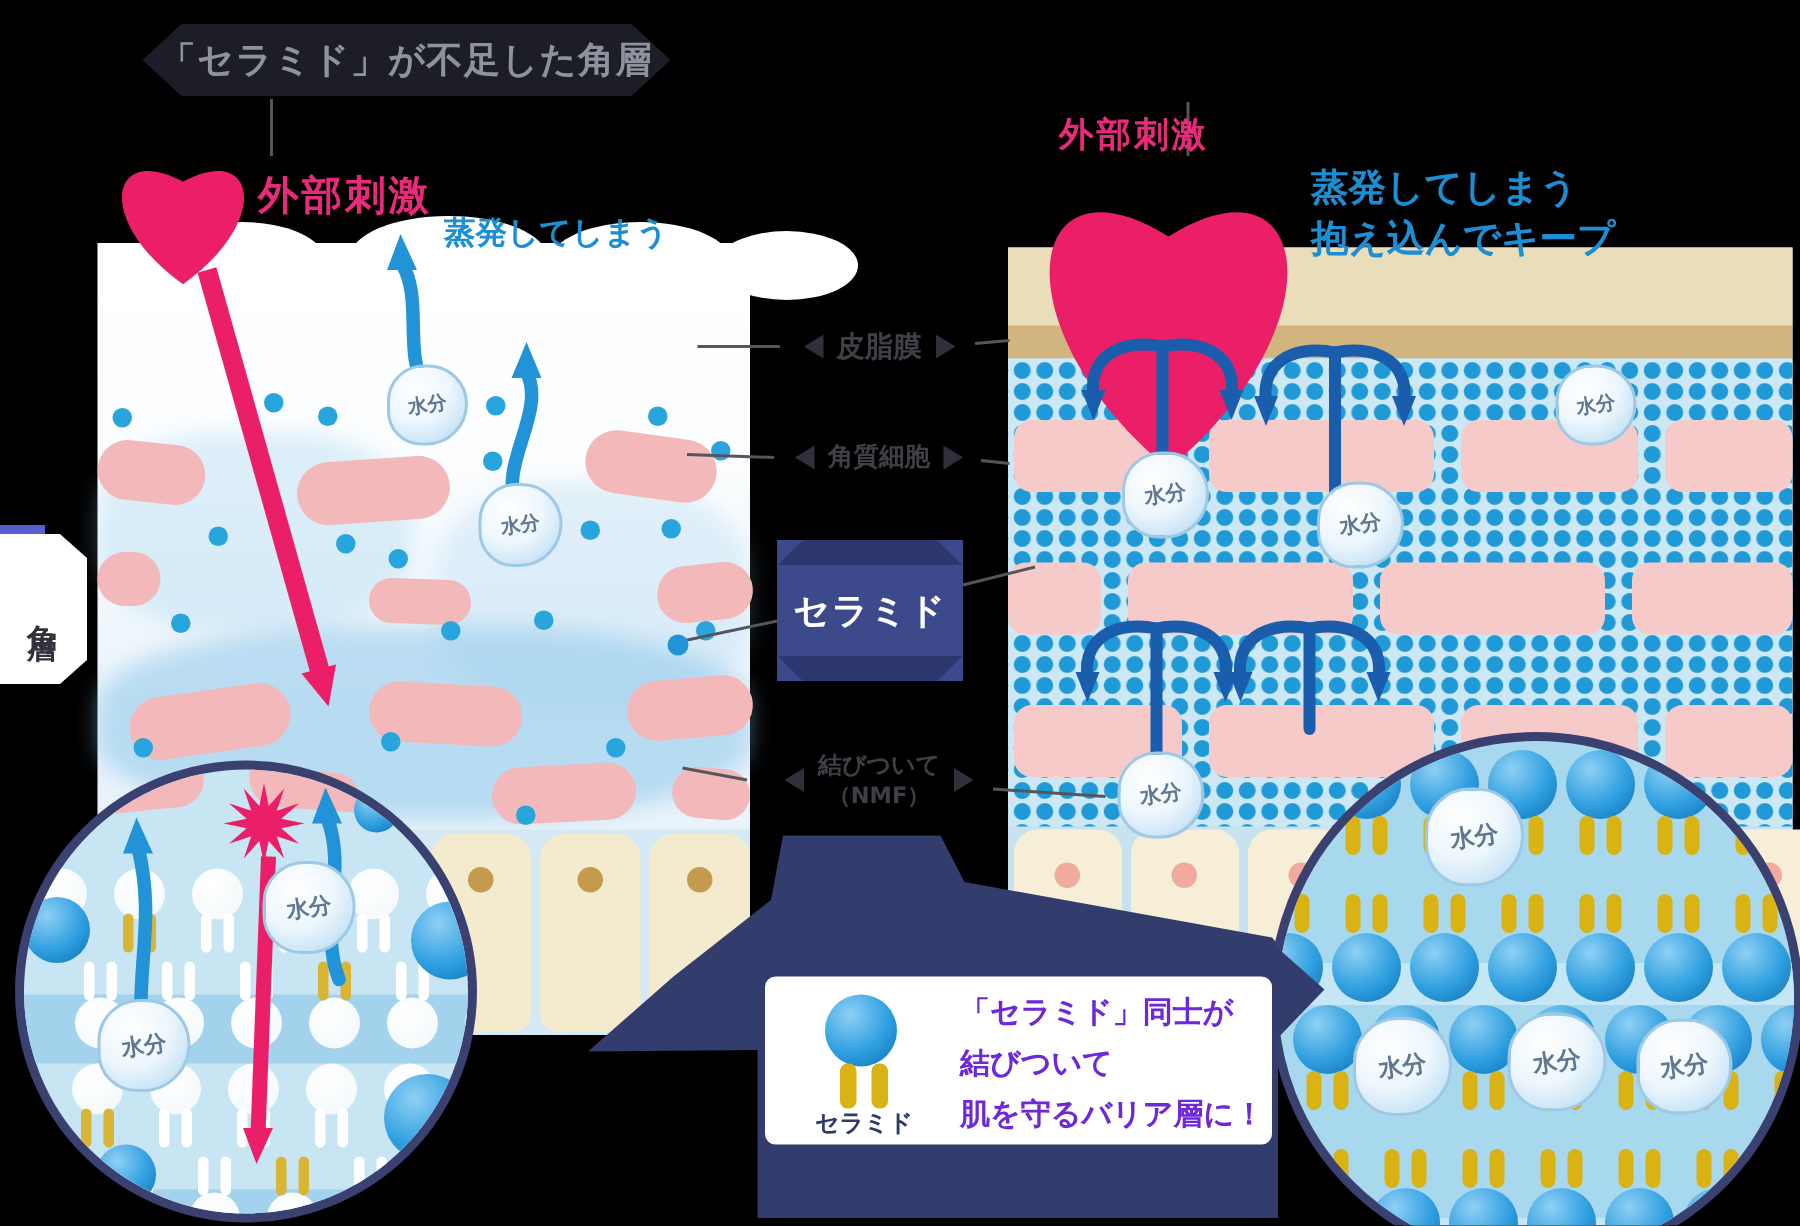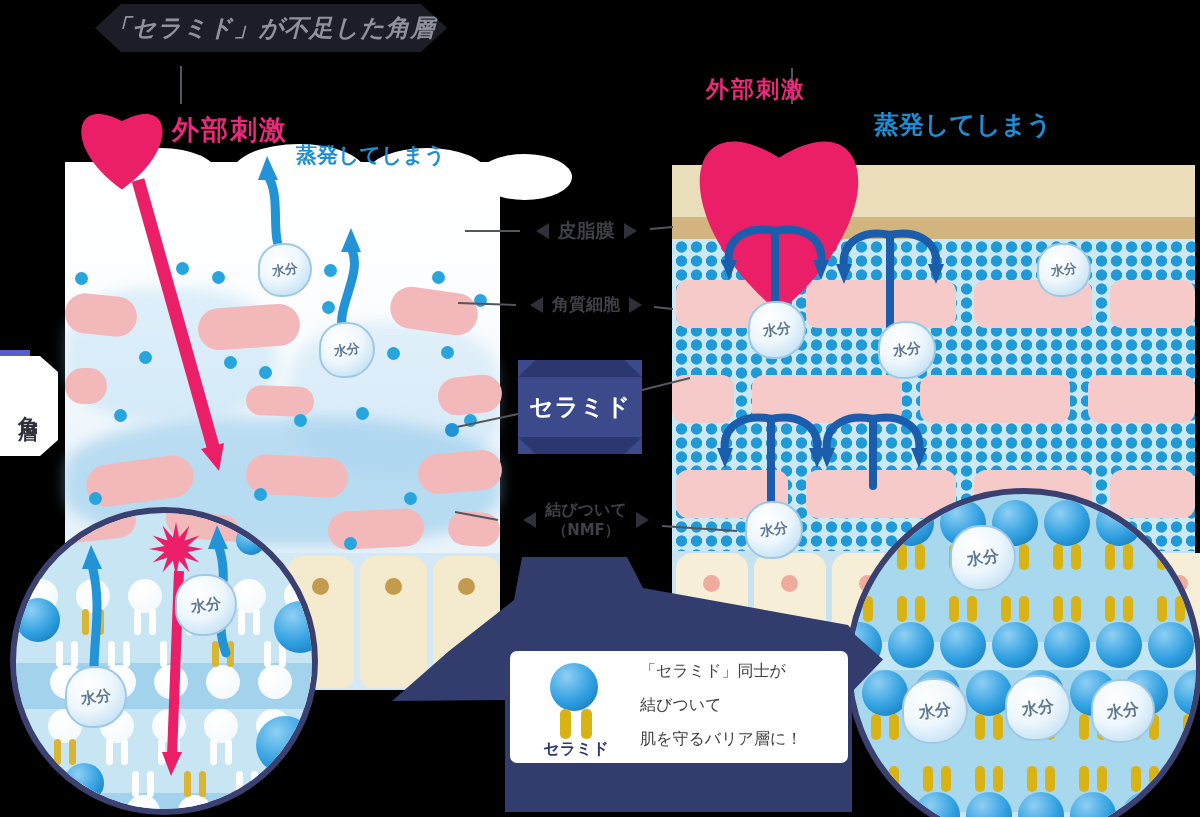--- a/index.html
+++ b/index.html
@@ -60,31 +60,31 @@
   .stim{position:absolute;font-weight:bold;color:#e9297a;white-space:nowrap;z-index:3;letter-spacing:2px;}
   
   .zoomcircle{position:absolute;border-radius:50%;border:6px solid #3a4070;overflow:hidden;z-index:4;}
   #circle-left{left:10px;top:507px;width:296px;height:296px;background:#c8e5f4;}
   #circle-right{left:846px;top:488px;width:344px;height:344px;background:#a8d8ee;}
   .band{position:absolute;left:0;width:100%;}
   
   #fx{position:absolute;left:0;top:0;width:1200px;height:817px;z-index:2;}
   #bubble{position:absolute;left:507px;top:648px;width:338px;height:112px;background:#fff;border:3px solid #323c6d;
      border-radius:10px;z-index:5;}
-  #bubble .bline{position:absolute;left:130px;color:#404040;font-weight:normal;font-size:16px;white-space:nowrap;}
+  #bubble .bline{position:absolute;left:130px;color:#6d28d9;font-weight:bold;font-size:20px;white-space:nowrap;}
   #bubble-icon-label{position:absolute;left:10px;top:88px;width:112px;text-align:center;color:#2e3a6c;font-weight:bold;font-size:16px;}
   #funnel-tail{position:absolute;left:845px;top:626px;width:38px;height:70px;background:#323c6d;z-index:5;
      clip-path:polygon(0 0,100% 48%,8% 100%);}
 </style>
 </head>
 <body>
 
 <div id="stage">
 
-  <div class="banner" style="left:95px;top:4px;width:352px;font-style:italic;">
+  <div class="banner" style="left:95px;top:16px;width:352px;">
     <span>「セラミド」が不足した角層</span>
   </div>
 
   <div id="panel-left" class="panel">
       <div class="wash" style="left: 0px; top: 256px; width: 435px; height: 128px; background: rgba(125, 190, 230, 0.45);"></div>
       <div class="wash" style="left: 0px; top: 126px; width: 210px; height: 132px; background: rgba(150, 205, 240, 0.3);"></div>
       <div class="wash" style="left: 225px; top: 160px; width: 210px; height: 150px; background: rgba(150, 205, 240, 0.25);"></div>
       <div class="bump" style="left: 40px; top: -14px; width: 112px; height: 52px;"></div>
       <div class="bump" style="left: 168px; top: -18px; width: 132px; height: 56px;"></div>
       <div class="bump" style="left: 302px; top: -14px; width: 120px; height: 52px;"></div>
@@ -165,20 +165,21 @@
       <line x1="873" y1="419" x2="873" y2="486" stroke="#1b5dad" stroke-width="8" stroke-linecap="round"></line>
       <polygon points="819,448 835,448 827,468" fill="#1b5dad"></polygon>
       <polygon points="911,448 927,448 919,468" fill="#1b5dad"></polygon>
     </svg>
 
   <div class="stim" style="left:172px;top:112px;font-size:27px;">外部刺激</div>
   <div class="note" style="left:296px;top:141px;font-size:21px;">蒸発してしまう</div>
 
   <div class="stim" style="left:706px;top:74px;font-size:23px;">外部刺激</div>
   <div class="note" style="left:874px;top:108px;font-size:25px;">蒸発してしまう</div>
+  <div class="note" style="left:874px;top:142px;font-size:25px;">抱え込んでキープ</div>
 
   <div class="lrow" style="left:500px;top:293px;width:172px;">
     <i class="tri-l"></i>
     <span class="txt" style="font-size:17px;">角質細胞</span>
     <i class="tri-r"></i>
   </div>
   <div class="lrow" style="left:500px;top:218px;width:172px;">
     <i class="tri-l"></i>
     <span class="txt" style="font-size:19px;">皮脂膜</span>
     <i class="tri-r"></i>

